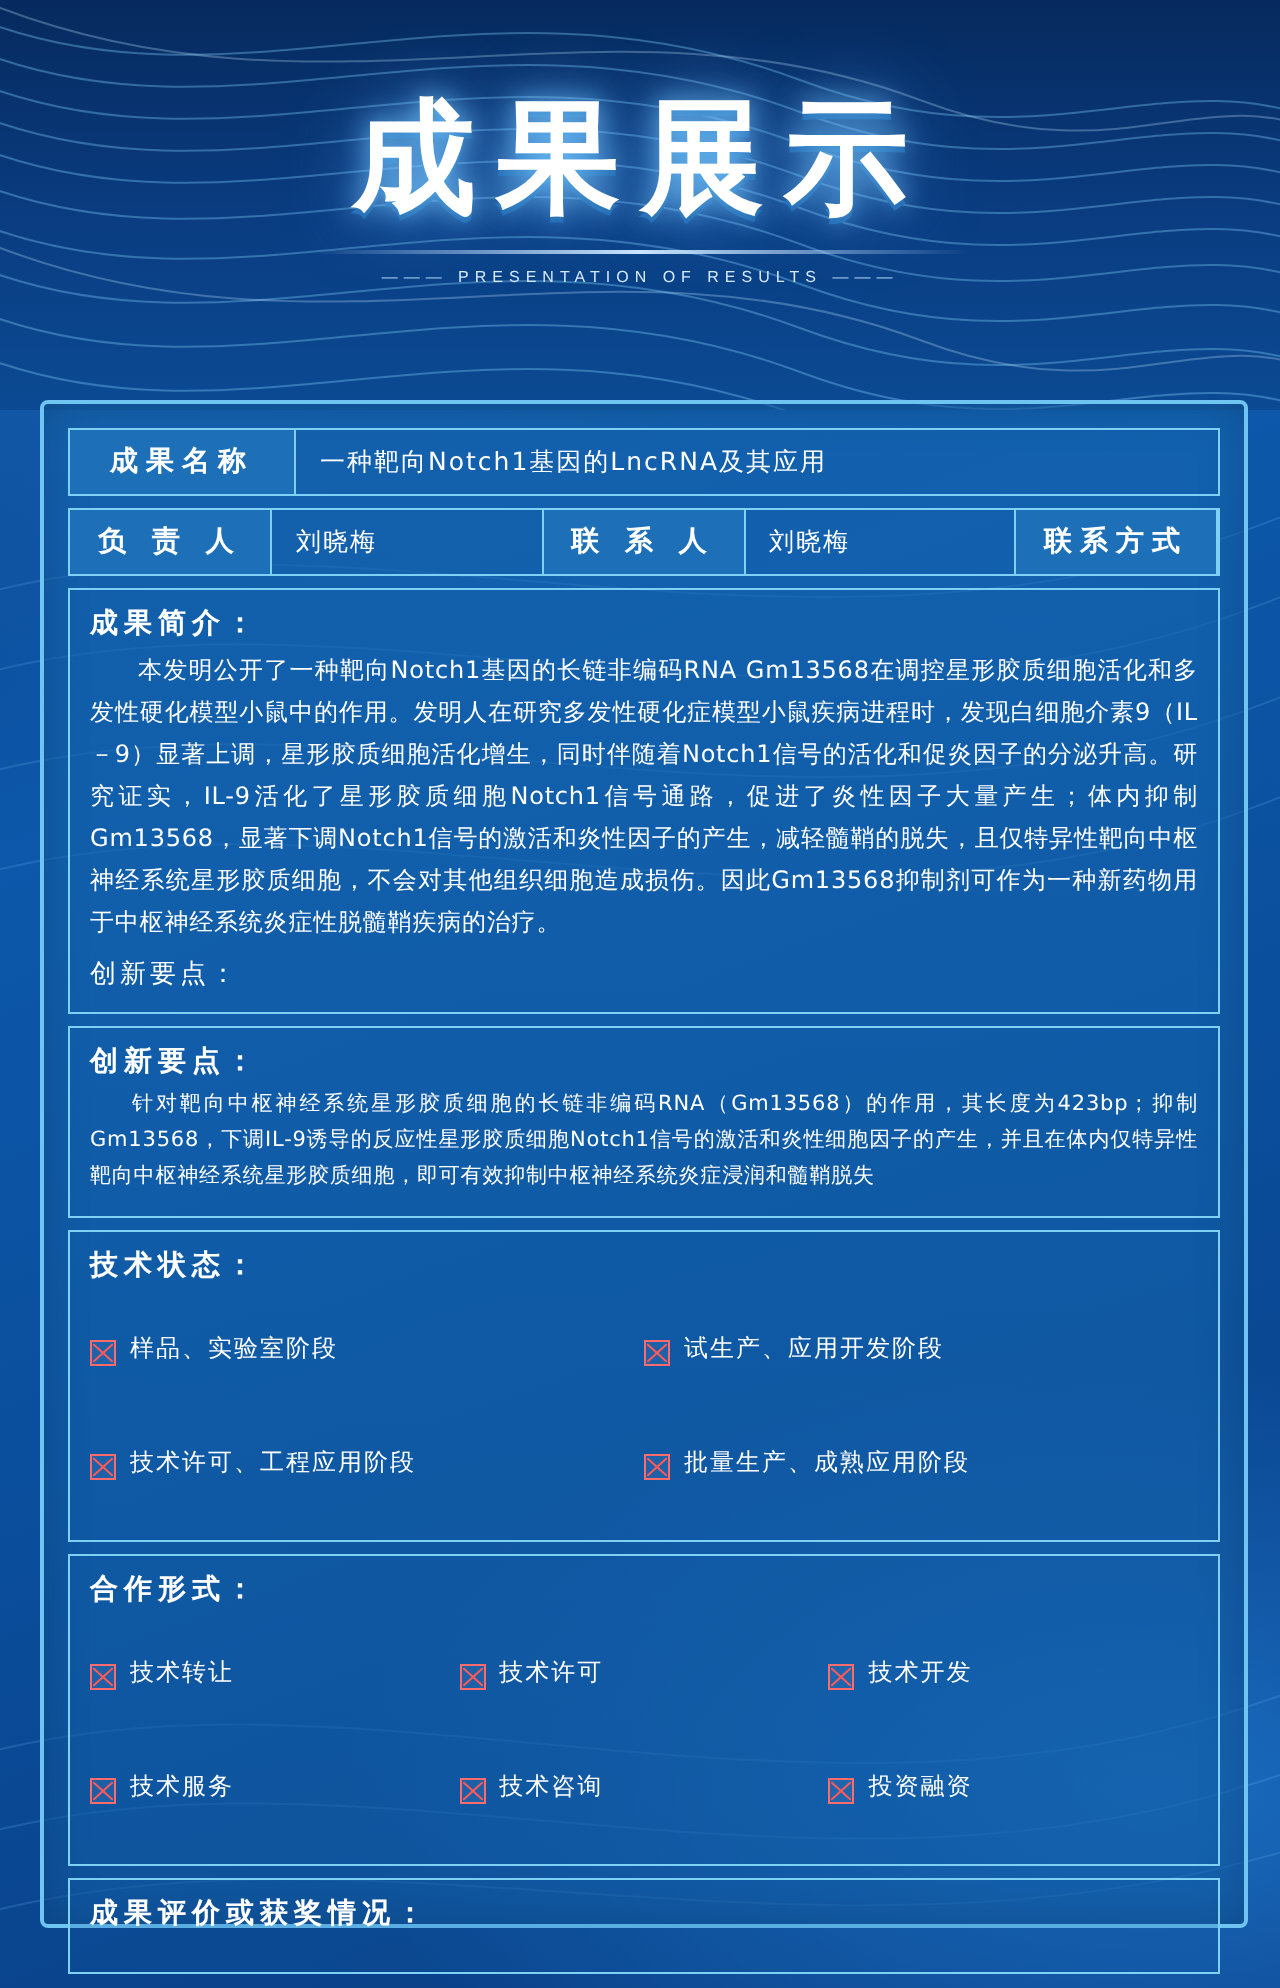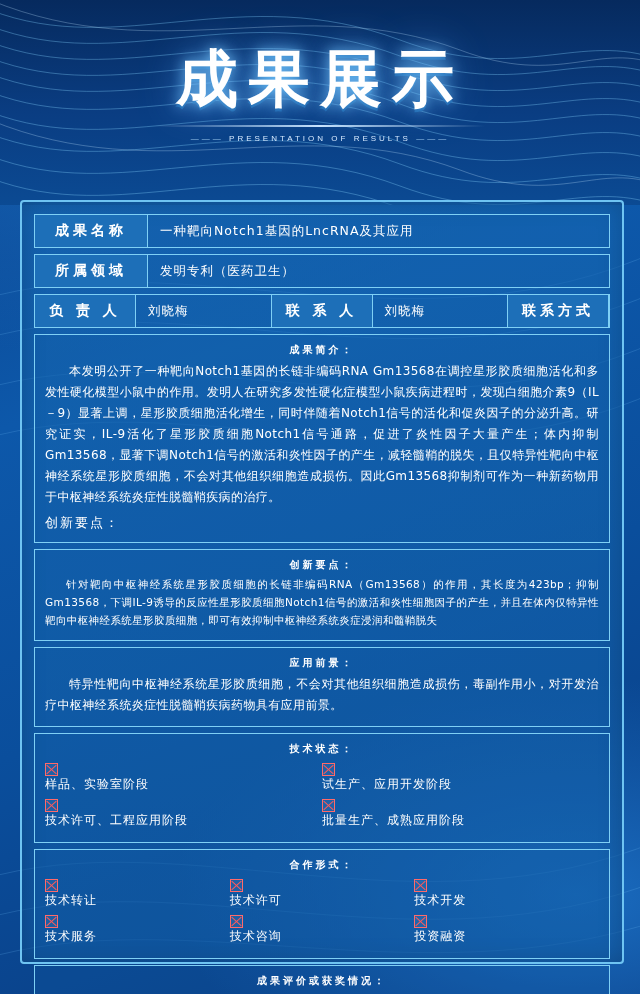--- a/index.html
+++ b/index.html
@@ -67,33 +67,33 @@
     background:rgba(20,95,170,.25);
   }
   .row.triple .cell-h{min-width:84px;}
   .row.triple .cell-v{flex:1;border-right:1px solid #7fd0f5;}
   .row.triple .cell-v.last{border-right:none;}
   .panel{
     border:1px solid #7fd0f5;margin-bottom:6px;padding:8px 10px 10px;
     background:rgba(20,95,170,.22);
   }
   .panel-title{
-    color:#ffffff;font-weight:bold;font-size:10px;letter-spacing:3px;margin-bottom:4px;text-align:center;
+    color:#ffffff;font-weight:bold;font-size:14px;letter-spacing:3px;margin-bottom:4px;
   }
   .para{
     color:#ffffff;font-size:12px;line-height:1.75;text-align:justify;text-indent:2em;
     letter-spacing:.4px;
   }
   .para.small{font-size:10.5px;line-height:1.7;text-indent:2em;}
   .sub-label{color:#ffffff;font-size:13px;letter-spacing:2px;margin-top:6px;}
   
   .opts{display:flex;flex-wrap:wrap;margin-top:4px;}
   .opt{
-    display:flex;align-items:flex-start;color:#ffffff;font-size:12px;
-    margin:3px 0;letter-spacing:1px;flex-direction:column;
+    display:flex;align-items:flex-end;color:#ffffff;font-size:12px;
+    margin:20px 0;letter-spacing:1px;
   }
   .opts.two .opt{width:50%;}
   .opts.three .opt{width:33.33%;}
   .box{
     width:11px;height:11px;border:1px solid #ff6a6a;margin-right:7px;
     position:relative;flex:none;background:rgba(255,255,255,.06);
   }
   .box:before,.box:after{
     content:"";position:absolute;background:#ff5a5a;
   }
@@ -150,48 +150,40 @@
 </div>
 
 <div class="card">
   <div class="inner">
 
     <div class="row">
       <div class="cell-h">成果名称</div>
       <div class="cell-v">一种靶向Notch1基因的LncRNA及其应用</div>
     </div>
 
-    <div class="row">
-      <div class="cell-h">所属领域</div>
-      <div class="cell-v">发明专利（医药卫生）</div>
-    </div>
 
     <div class="row triple">
       <div class="cell-h">负 责 人</div>
       <div class="cell-v">刘晓梅</div>
       <div class="cell-h">联 系 人</div>
       <div class="cell-v">刘晓梅</div>
       <div class="cell-h">联系方式</div>
     </div>
 
     <div class="panel">
       <div class="panel-title">成果简介：</div>
       <div class="para">本发明公开了一种靶向Notch1基因的长链非编码RNA Gm13568在调控星形胶质细胞活化和多发性硬化模型小鼠中的作用。发明人在研究多发性硬化症模型小鼠疾病进程时，发现白细胞介素9（IL－9）显著上调，星形胶质细胞活化增生，同时伴随着Notch1信号的活化和促炎因子的分泌升高。研究证实，IL-9活化了星形胶质细胞Notch1信号通路，促进了炎性因子大量产生；体内抑制Gm13568，显著下调Notch1信号的激活和炎性因子的产生，减轻髓鞘的脱失，且仅特异性靶向中枢神经系统星形胶质细胞，不会对其他组织细胞造成损伤。因此Gm13568抑制剂可作为一种新药物用于中枢神经系统炎症性脱髓鞘疾病的治疗。</div>
       <div class="sub-label">创新要点：</div>
     </div>
 
     <div class="panel">
       <div class="panel-title">创新要点：</div>
       <div class="para small">针对靶向中枢神经系统星形胶质细胞的长链非编码RNA（Gm13568）的作用，其长度为423bp；抑制Gm13568，下调IL-9诱导的反应性星形胶质细胞Notch1信号的激活和炎性细胞因子的产生，并且在体内仅特异性靶向中枢神经系统星形胶质细胞，即可有效抑制中枢神经系统炎症浸润和髓鞘脱失</div>
     </div>
 
-    <div class="panel">
-      <div class="panel-title">应用前景：</div>
-      <div class="para">特异性靶向中枢神经系统星形胶质细胞，不会对其他组织细胞造成损伤，毒副作用小，对开发治疗中枢神经系统炎症性脱髓鞘疾病药物具有应用前景。</div>
-    </div>
 
     <div class="panel">
       <div class="panel-title">技术状态：</div>
       <div class="opts two">
         <div class="opt">
           <span class="box"></span>
           <span>样品、实验室阶段</span>
         </div>
         <div class="opt">
           <span class="box"></span>

